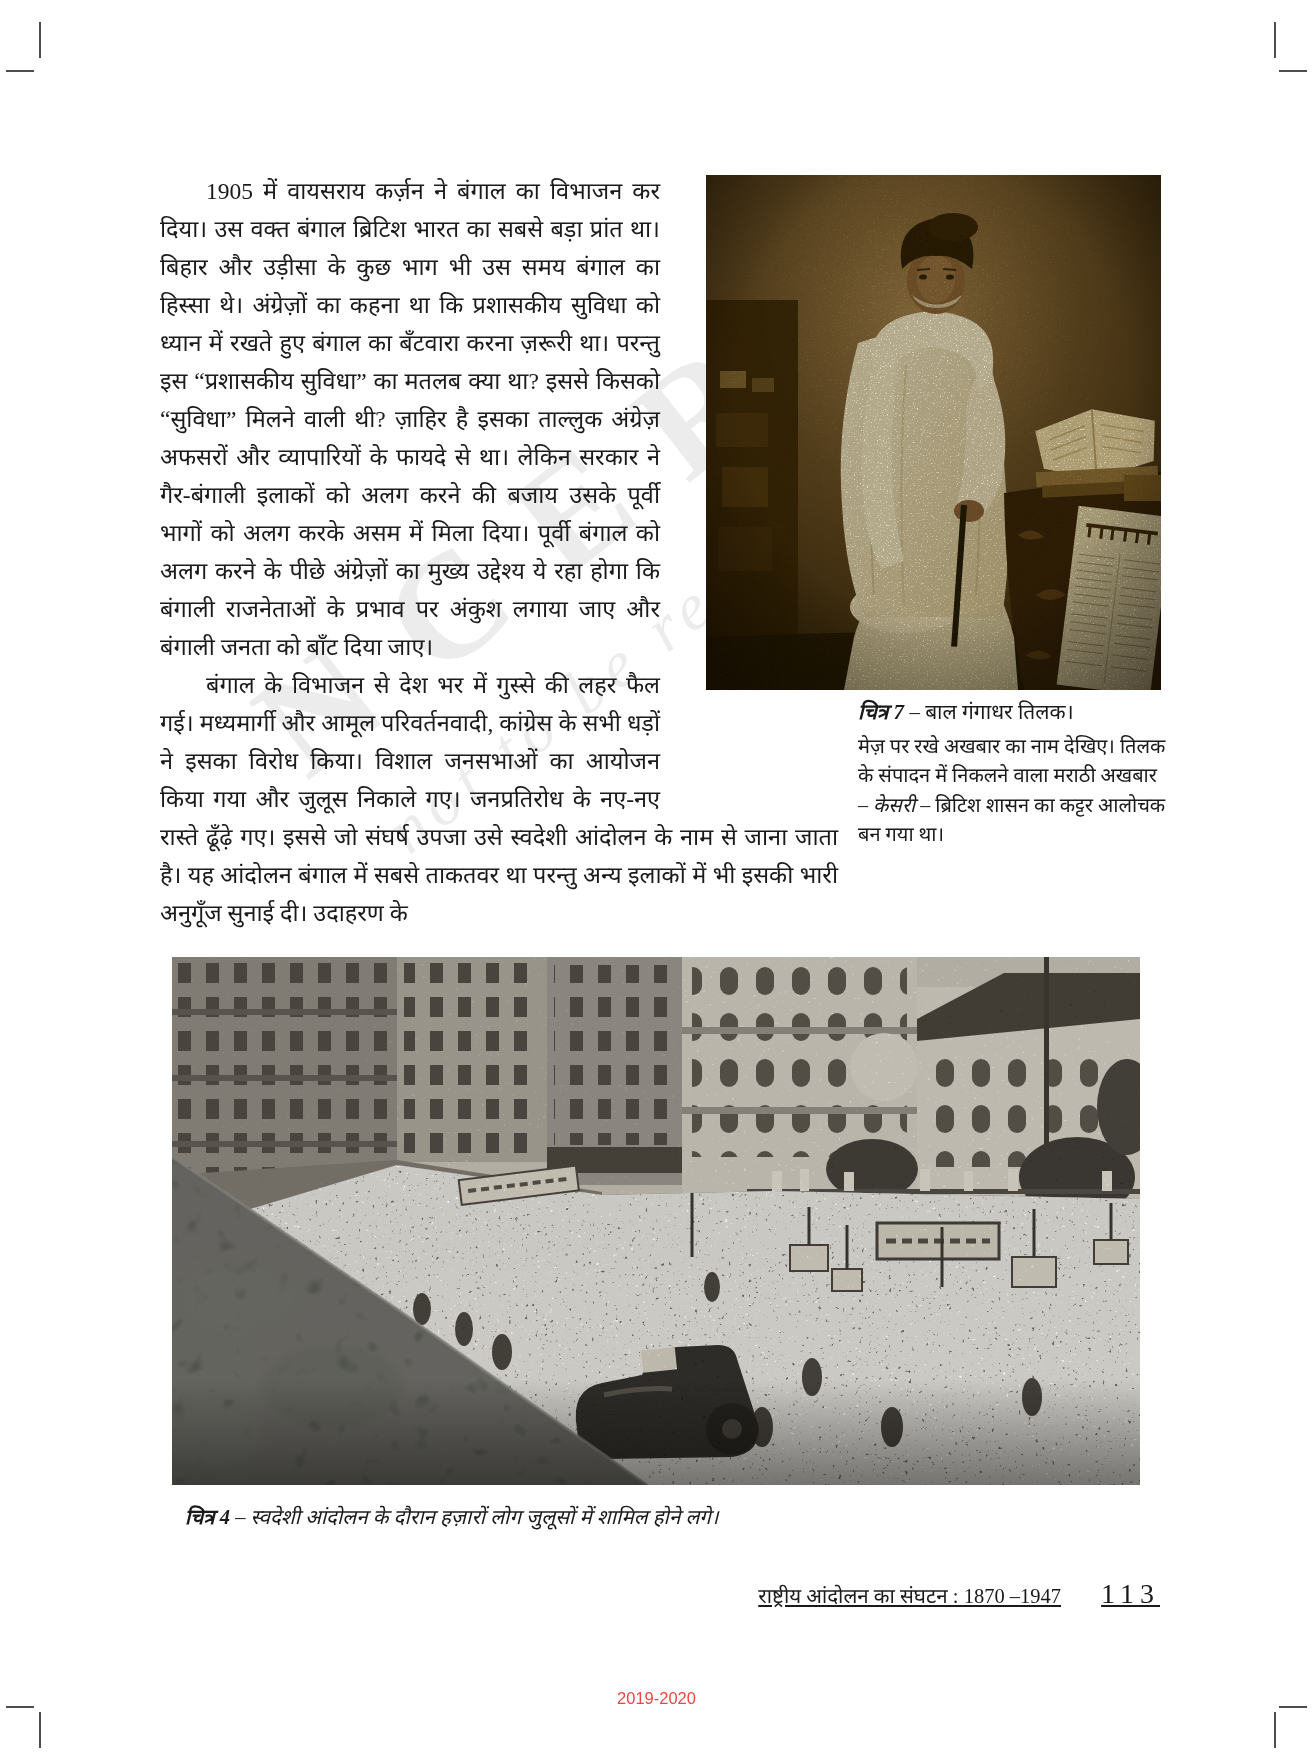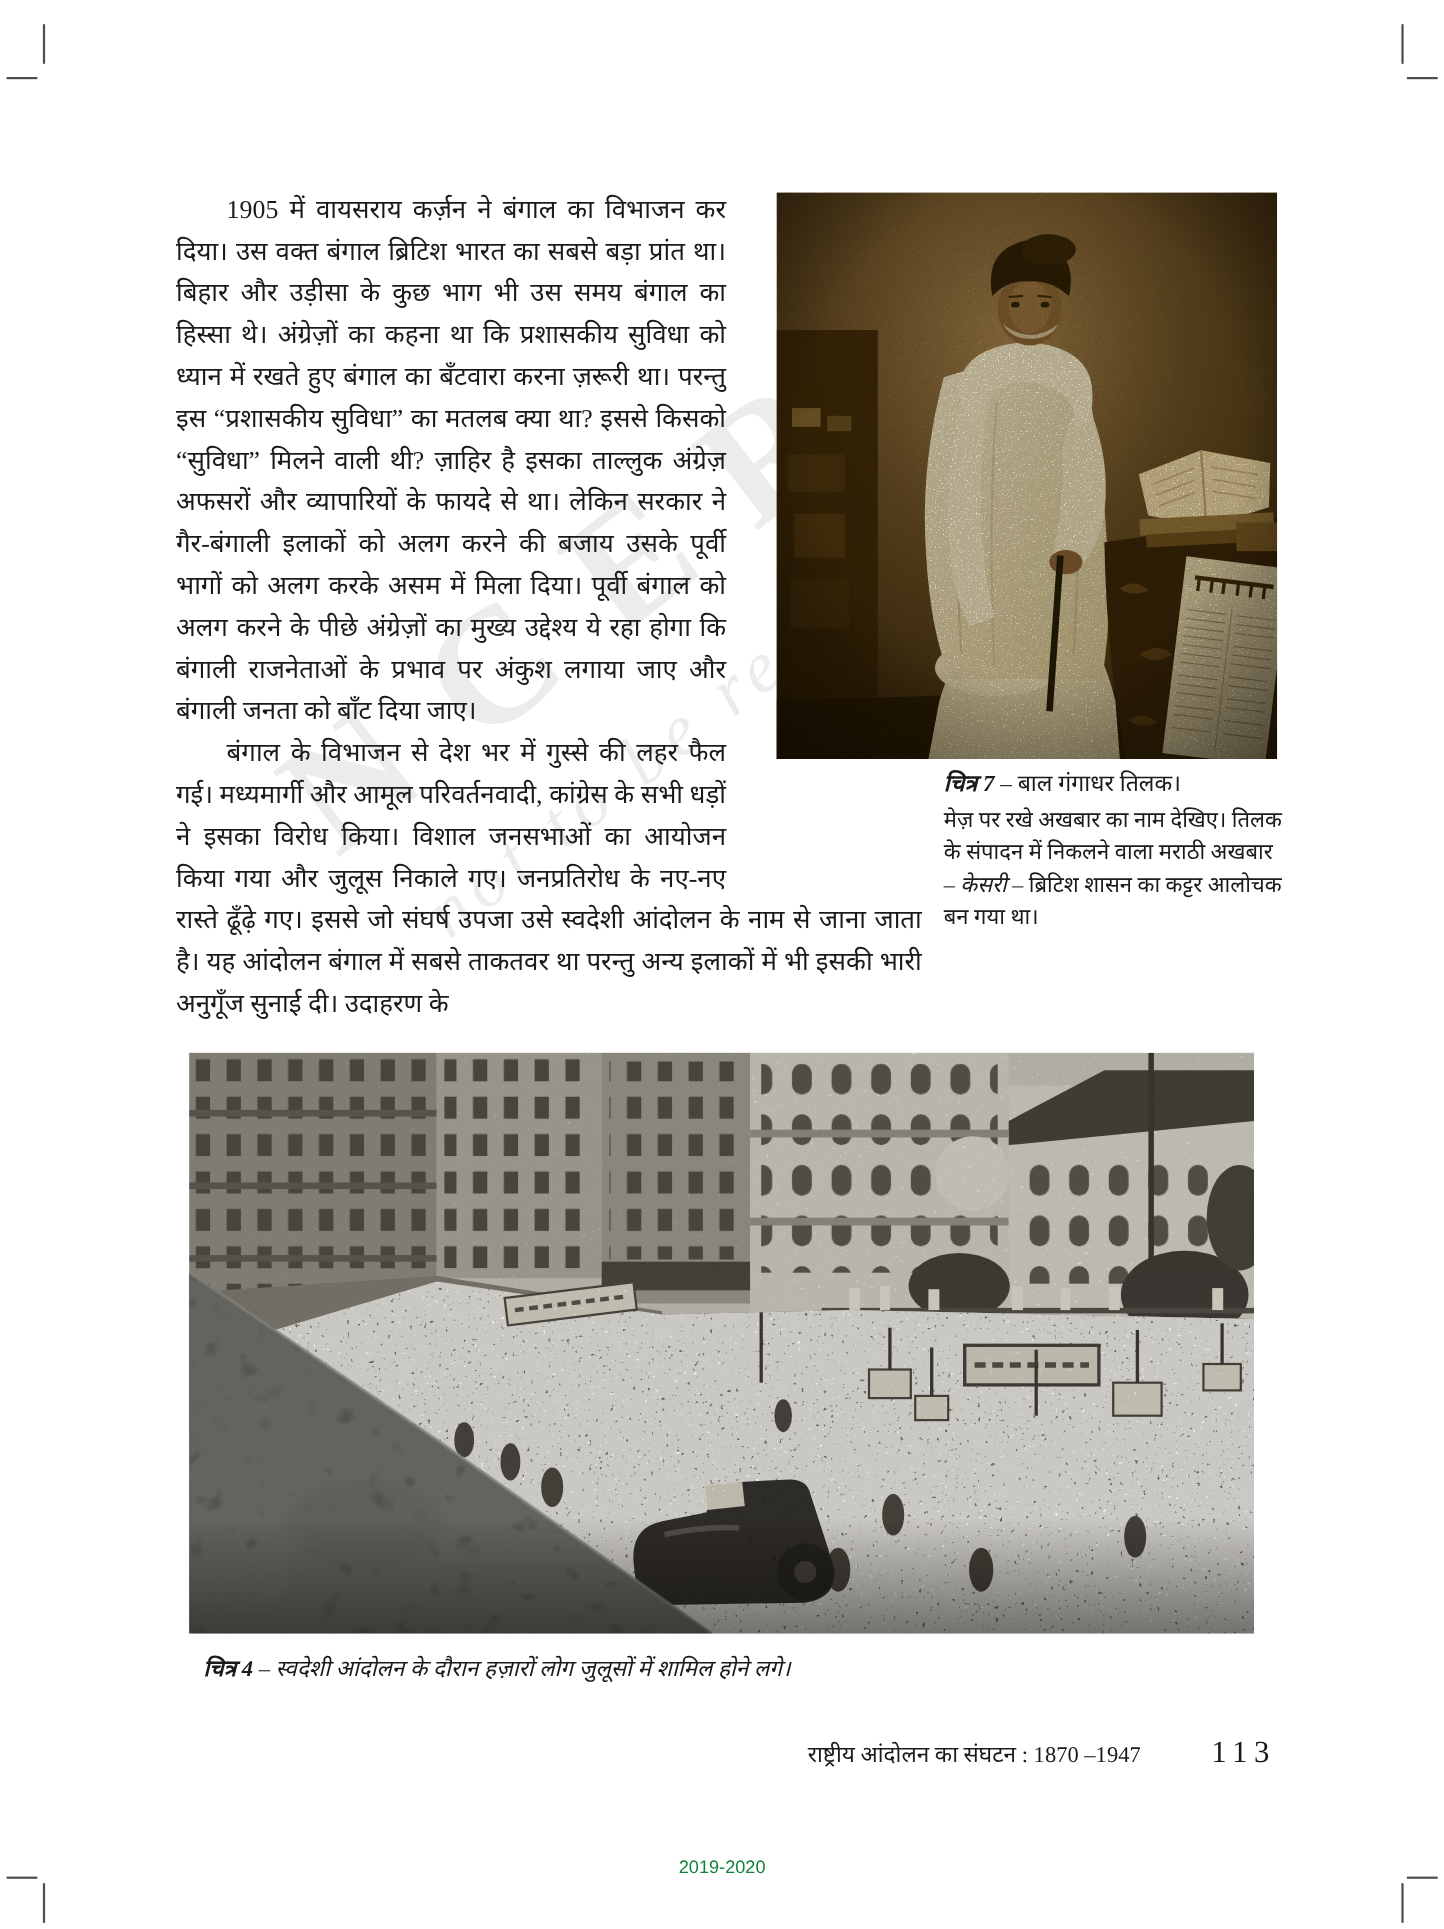--- a/index.html
+++ b/index.html
@@ -46,27 +46,28 @@
   .fig-title{}
   .it{font-style:italic;}
   
   .procession-photo{position:absolute;left:172px;top:957px;width:968px;height:528px;margin:0;}
   .procession-photo svg{display:block;width:100%;height:100%;}
   
   .fig4-caption{position:absolute;left:185px;top:1502px;width:960px;font-size:20.5px;font-style:italic;}
   
   .footer-line{
     position:absolute;top:1578px;left:560px;width:600px;
-    display:flex;justify-content:flex-end;align-items:baseline;gap:64px;
+    display:flex;justify-content:flex-end;align-items:baseline;gap:40px;
     font-size:20.5px;
+    text-decoration:underline;
   }
   .page-number{font-size:28px;letter-spacing:6px;}
   .edition{
     position:absolute;top:1689px;left:0;width:100%;text-align:center;
-    font-family:"Liberation Sans","DejaVu Sans",sans-serif;font-size:16.5px;color:#15803d;
+    font-family:"Liberation Sans","DejaVu Sans",sans-serif;font-size:16.5px;color:#ef4444;
   }
 </style>
 </head>
 <body>
 
 <div class="page">
 
   <div class="crop v tl-v"></div>
   <div class="crop h tl-h"></div>
   <div class="crop v tr-v"></div>

